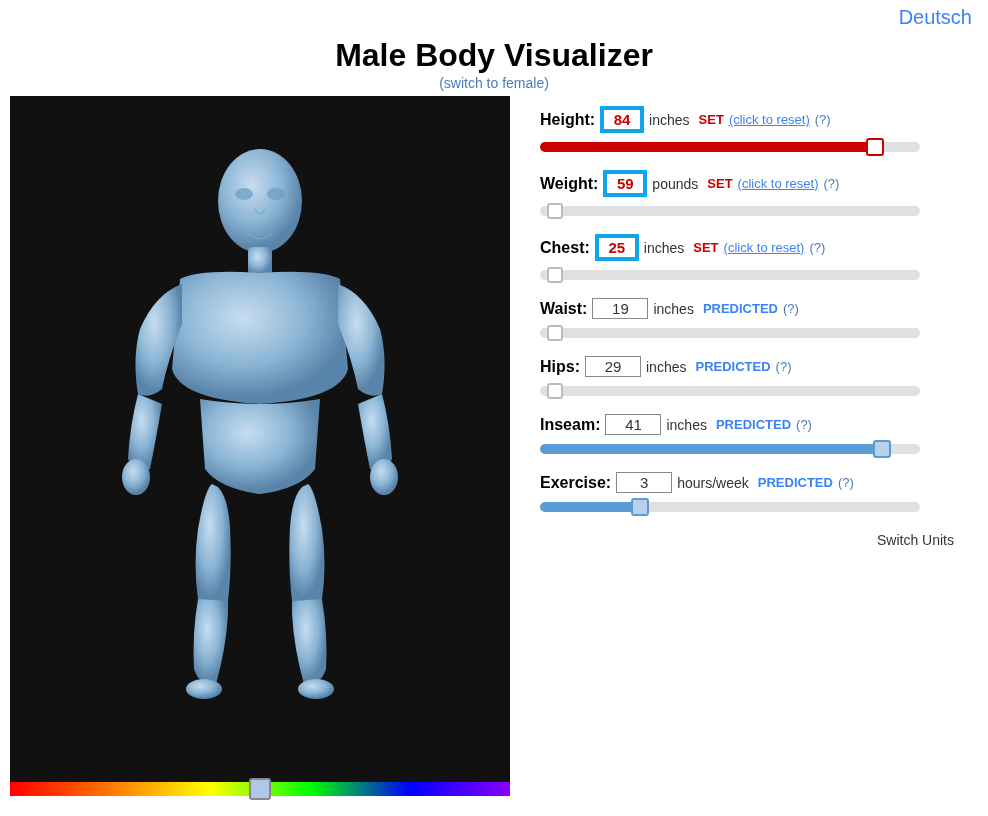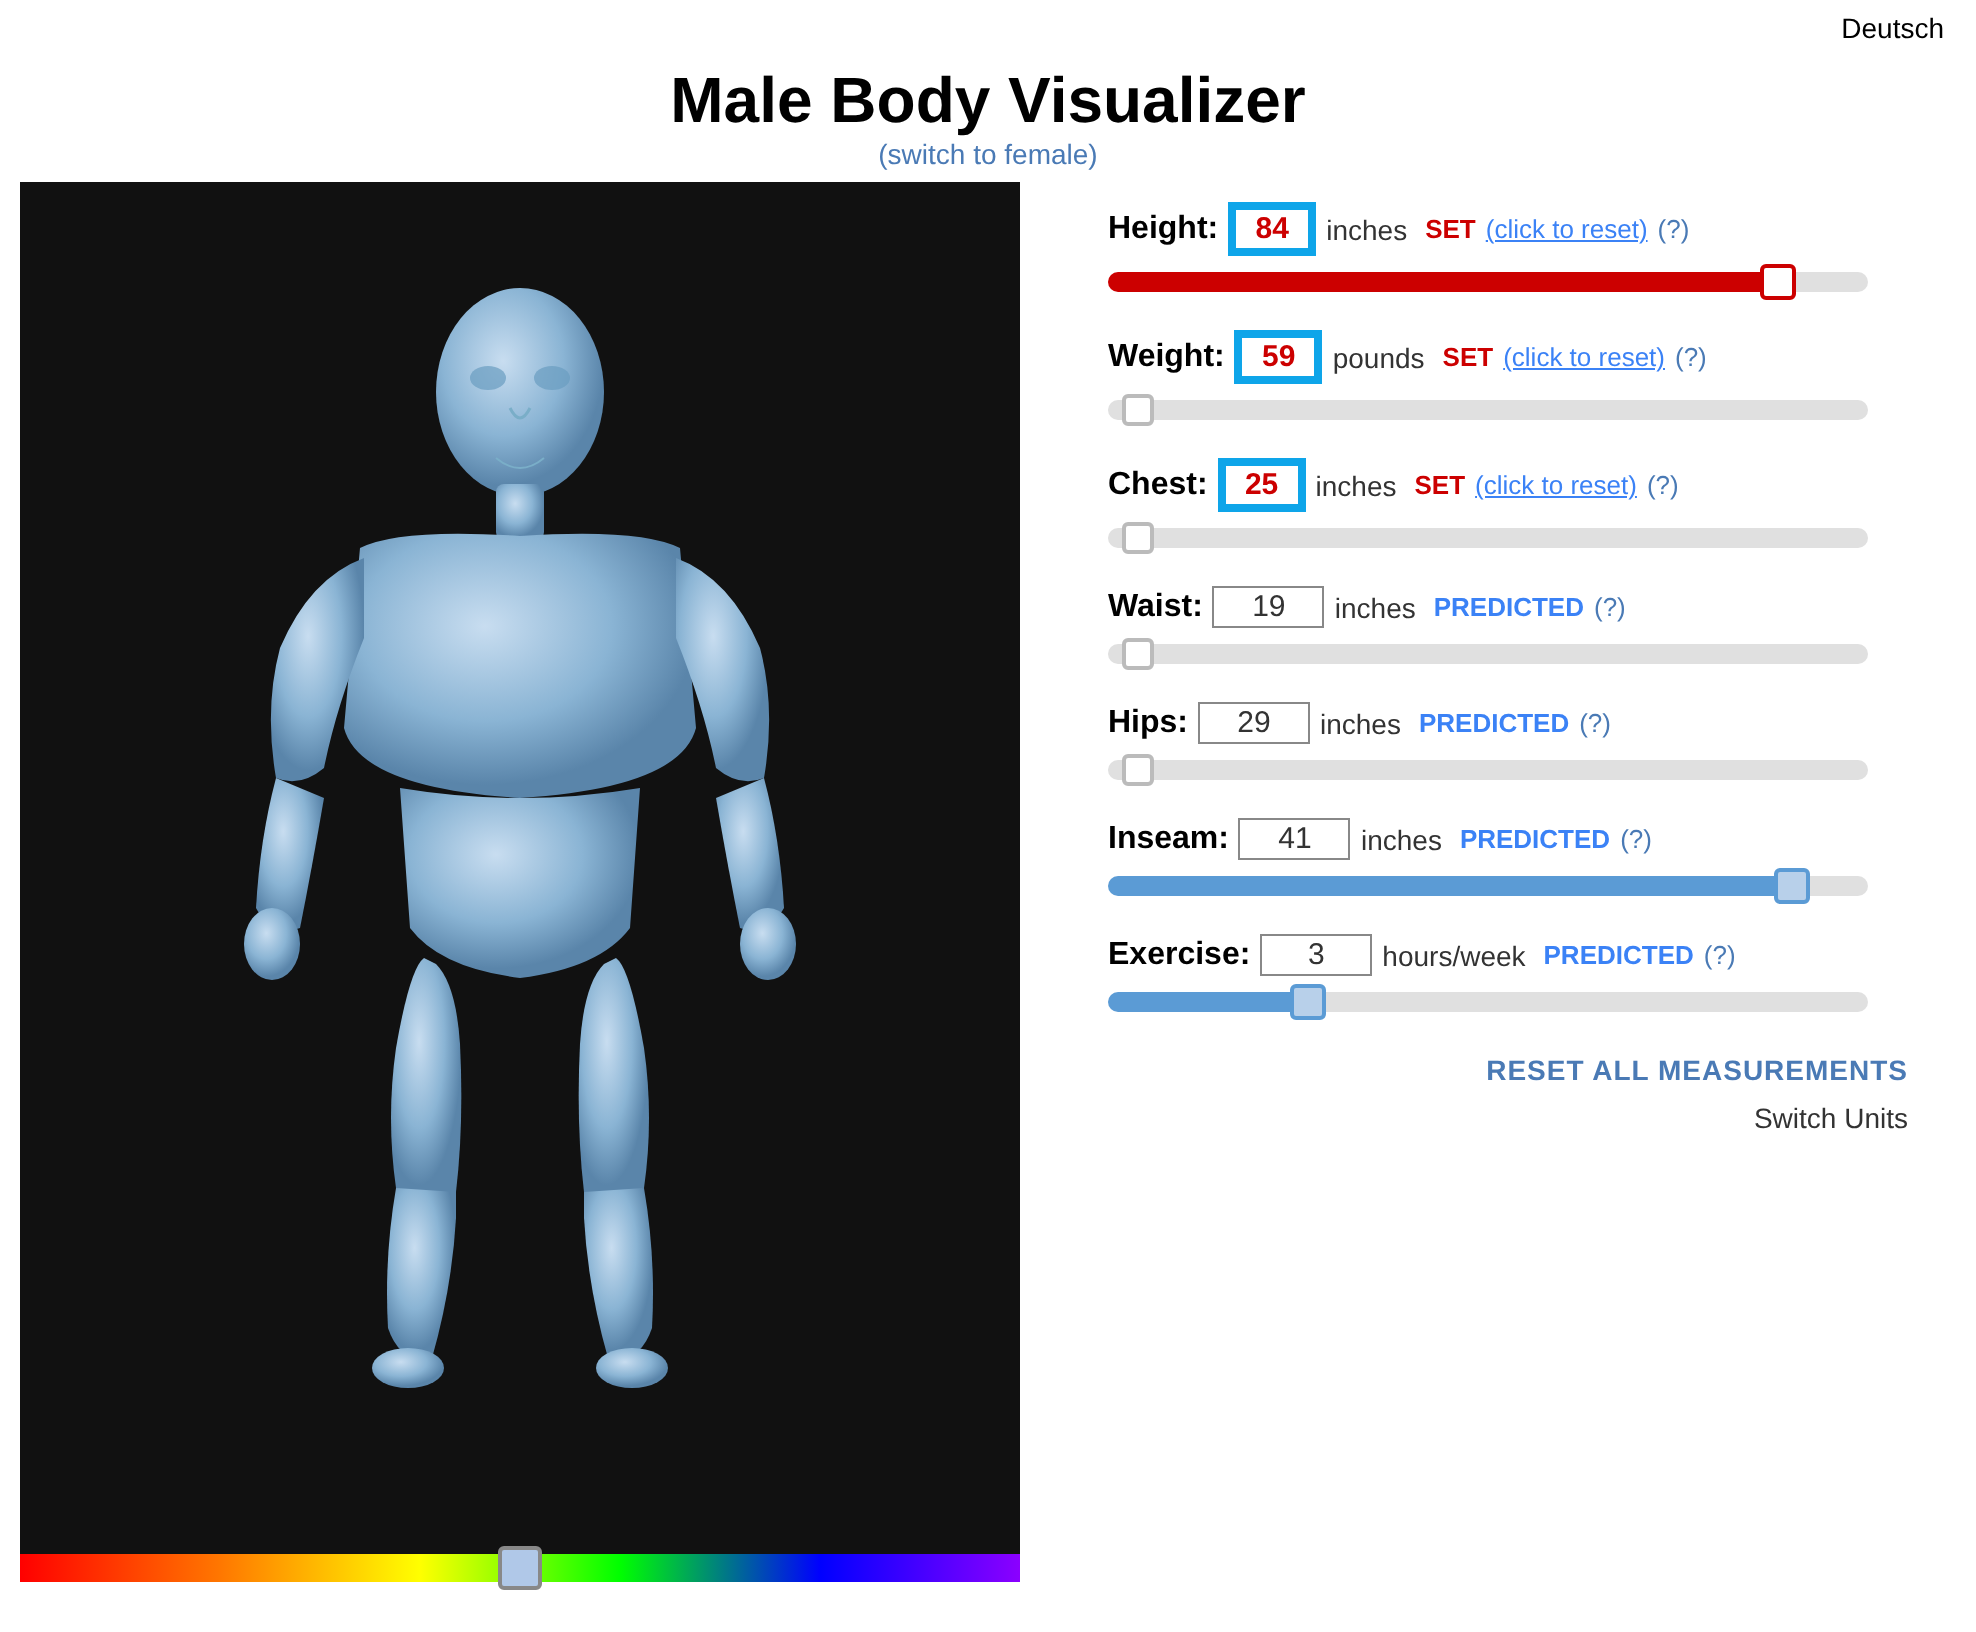--- a/index.html
+++ b/index.html
@@ -8,22 +8,22 @@
       background: #fff;
       color: #000;
       width: 988px;
       min-height: 816px;
     }
     .top-right {
       text-align: right;
       padding: 6px 16px 0 0;
     }
     .top-right a {
-      color: #000000;
-      font-size: 14px;
+      color: #3b82f6;
+      font-size: 20px;
       text-decoration: none;
       text-align: center;
     }
     .header {
       text-align: center;
       padding: 8px 0 4px 0;
     }
     .header h1 {
       font-size: 32px;
       font-weight: bold;
@@ -76,21 +76,21 @@
       background: #b0c8e8;
       border: 2px solid #888;
       border-radius: 3px;
       top: -4px;
       left: calc(50% - 11px);
     }
 
     
     .controls-panel {
       flex: 1;
-      padding: 10px 20px 10px 44px;
+      padding: 10px 20px 10px 30px;
     }
     .control-row {
       margin-bottom: 14px;
     }
     .control-label-row {
       display: flex;
       align-items: center;
       gap: 5px;
       margin-bottom: 5px;
     }
@@ -367,18 +367,17 @@
         <span class="control-label">Exercise:</span>
         <input type="text" class="value-box-normal" value="3" style="">
         <span class="unit-label">hours/week</span>
         <span class="predicted-label">PREDICTED</span>
         <a class="help-link" href="#">(?)</a>
       </div>
       <input type="range" class="blue-low-slider" min="0" max="100" value="25" style="">
     </div>
 
     <div class="bottom-controls">
-      <button class="reset-all-btn">RESET ALL MEASUREMENTS</button>
       <button class="switch-units-btn">Switch Units</button>
     </div>
 
   </div>
 </div>
 
 </body></html>

